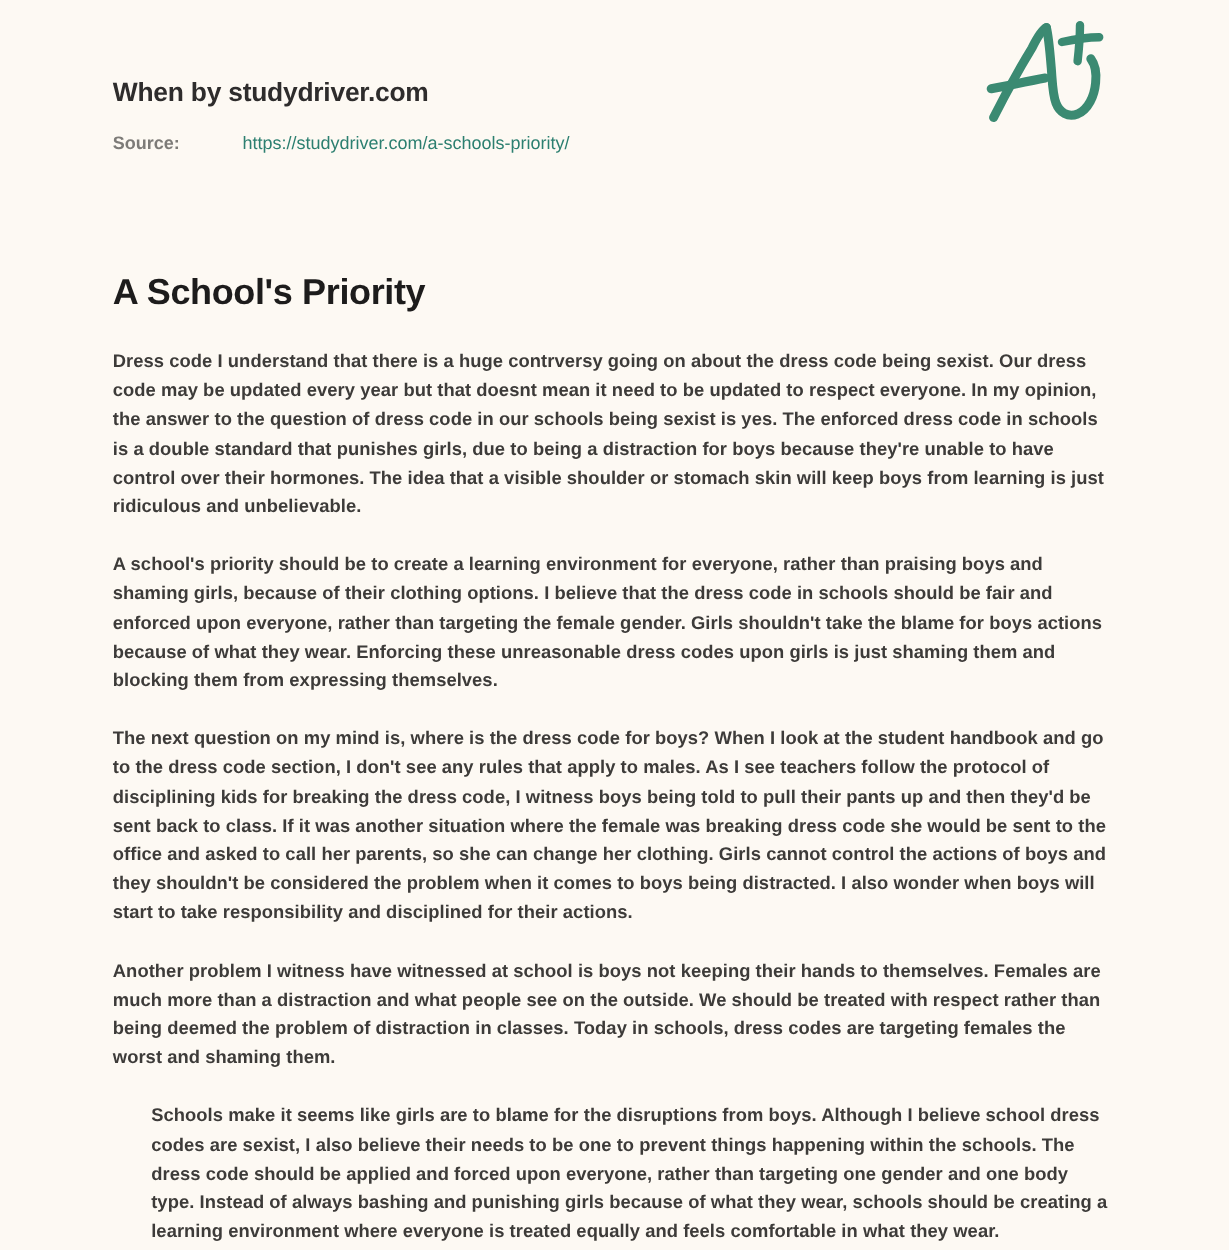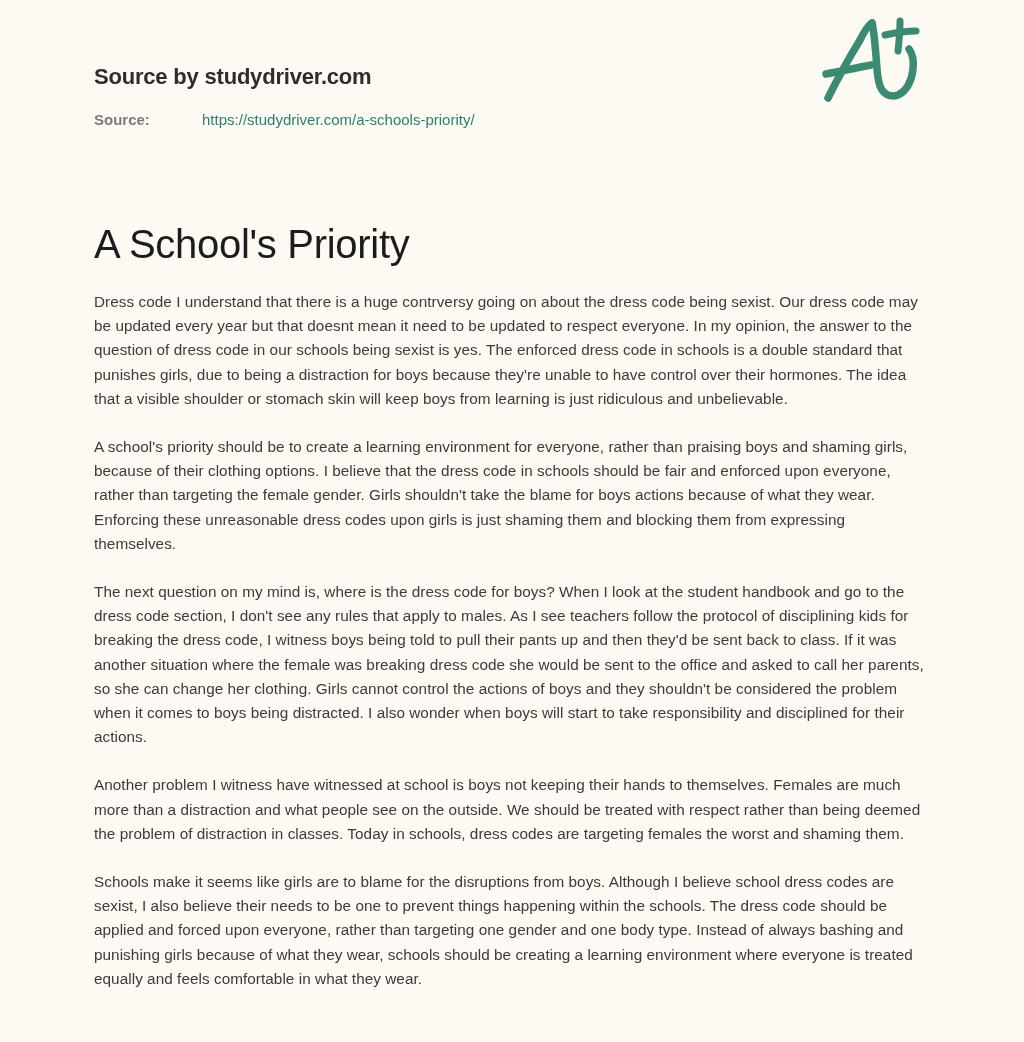--- a/index.html
+++ b/index.html
@@ -64,50 +64,51 @@
     width: 112px;
     height: 88px;
     line-height: 0;
   }
   .logo svg { display: block; }
 
   
   .doc-title {
     margin: 0;
     padding-top: 96px;
-    font-size: 40px;
-    font-weight: normal;
+    font-size: 30px;
+    font-weight: bold;
     color: #1d1c1c;
     letter-spacing: -0.3px;
     line-height: 36px;
   }
 
   
   .article {
     padding-top: 28px;
   }
   .article p {
     margin: 0 0 24px 0;
     font-size: 15.3px;
     line-height: 24.2px;
     color: #3d3b39;
     text-align: left;
     max-width: 838px;
     letter-spacing: 0.05px;
+    font-weight: bold;
   }
-  .article p:last-child { margin-bottom: 0; }
+  .article p:last-child { margin-bottom: 0; margin-left: 32px; }
 </style>
 </head>
 <body>
 
 <div class="page">
 
   <div class="header">
 
-    <div class="essay-by">Source by studydriver.com</div>
+    <div class="essay-by">When by studydriver.com</div>
 
     <div class="source-line">
       <span class="source-label">Source:</span>
       <a class="source-url" href="#">https://studydriver.com/a-schools-priority/</a>
     </div>
 
     <div class="logo">
       <svg viewBox="0 0 112 88" width="112" height="88" aria-hidden="true">
         <g fill="none" stroke="#3b8a72" stroke-linecap="round" stroke-linejoin="round">
 

